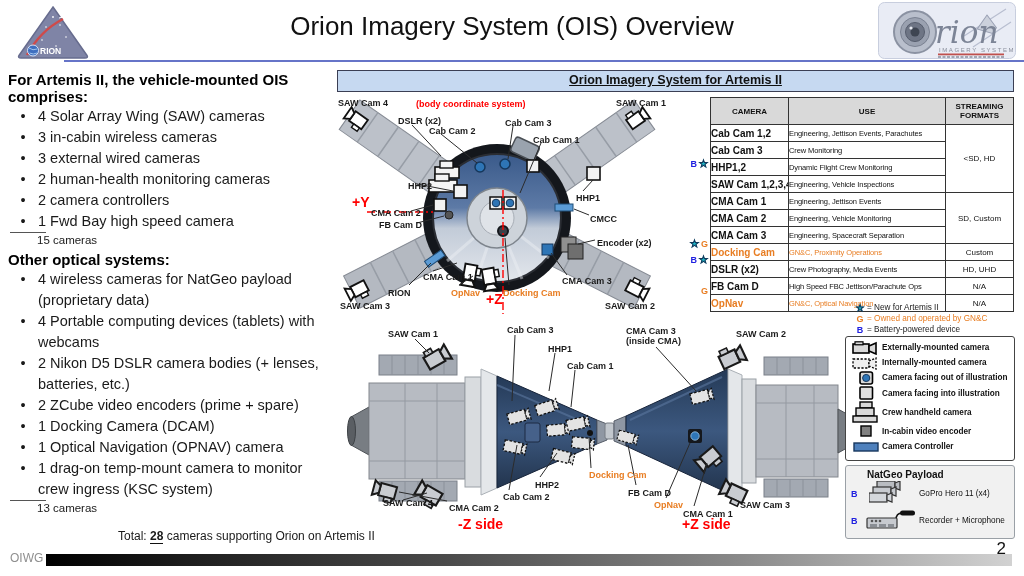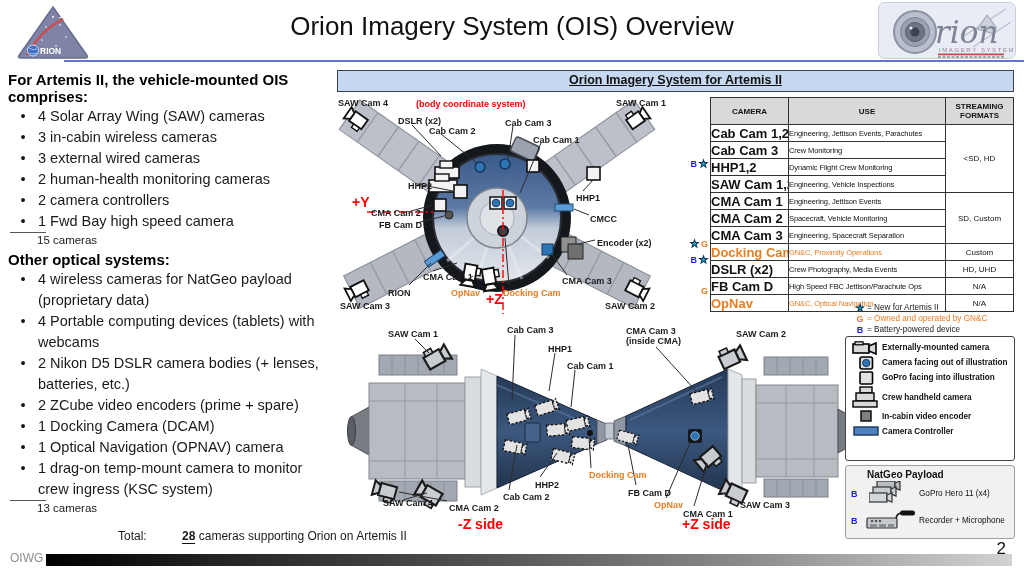--- a/index.html
+++ b/index.html
@@ -13,39 +13,39 @@
   
   .lpanel{position:absolute;left:8px;top:71px;width:330px;}
   .sec-h{font-weight:bold;font-size:15px;line-height:17px;color:#000;}
   .blist{margin-top:1px;}
   .bullet-item{display:flex;line-height:21px;font-size:14.5px;color:#1a1a1a;}
   .bdot{width:30px;text-align:center;flex:none;}
   .btext{width:296px;}
   .sumline{border-top:1.2px solid #555;width:36px;margin-left:2px;}
   .subtotal{font-size:11.5px;margin-left:29px;margin-top:1px;color:#1a1a1a;}
   .total-line{position:absolute;left:118px;top:529px;font-size:12px;color:#1a1a1a;white-space:nowrap;}
-  .total-line b{border-bottom:1.3px solid #111;margin-left:32px;}
+  .total-line b{border-bottom:1.3px solid #111;}
   
   .banner{position:absolute;left:337px;top:70px;width:677px;height:22px;background:#c6d9f1;
           border:1.5px solid #3b3f54;box-sizing:border-box;text-align:center;
           font-weight:bold;font-size:12.5px;line-height:19px;color:#111;text-decoration:underline;}
   
   .dlabel{position:absolute;font-size:9px;font-weight:bold;color:#1a1a1a;white-space:pre-line;z-index:6;line-height:10px;}
   .dlabel.red{color:#ff0000;}
   .dlabel.orange{color:#e87d22;}
   .dlabel.axis{font-size:14px;color:#ff0000;}
   .dlabel.caption{font-size:14px;color:#ff0000;}
   .diag-svg{position:absolute;z-index:2;}
   
   #camera-table{position:absolute;left:710px;top:97px;width:303px;border-collapse:collapse;
                 table-layout:fixed;background:#fff;z-index:4;}
   #camera-table th{background:#d9d9d9;border:1px solid #333;font-size:8px;height:26px;
                    text-align:center;color:#111;padding:0 1px;line-height:9px;}
   #camera-table td{border:1px solid #333;height:16px;padding:0;line-height:15px;overflow:hidden;}
-  td.cam{font-weight:bold;font-size:13px;padding-left:4px;white-space:nowrap;margin-top:45px;}
+  td.cam{font-weight:bold;font-size:10px;padding-left:4px;white-space:nowrap;margin-top:45px;}
   td.use{font-size:7.5px;padding-left:4px;white-space:nowrap;letter-spacing:-0.1px;}
   td.fmt{font-size:8px;text-align:center;line-height:10px;}
   .or{color:#e87d22;}
   #marker-strip{position:absolute;left:676px;top:0;width:32px;z-index:5;}
   .mrow{position:absolute;right:0;display:flex;gap:2px;align-items:center;font-size:9px;font-weight:bold;}
   .mk-B{color:#2020e0;}
   .mk-G{color:#e87d22;}
   .star{color:#1fb4c4;font-size:10px;-webkit-text-stroke:0.6px #123a5c;text-shadow:0 0 0.5px #123a5c;}
   
   .tkey{position:absolute;left:853px;top:302px;z-index:4;}
@@ -378,21 +378,21 @@
           <td class="cam">SAW Cam 1,2,3,4</td>
           <td class="use">Engineering, Vehicle Inspections</td>
         </tr>
         <tr>
           <td class="cam">CMA Cam 1</td>
           <td class="use">Engineering, Jettison Events</td>
           <td class="fmt" rowspan="3">SD, Custom</td>
         </tr>
         <tr>
           <td class="cam">CMA Cam 2</td>
-          <td class="use">Spacecraft, Vehicle Monitoring</td>
+          <td class="use">Engineering, Vehicle Monitoring</td>
         </tr>
         <tr>
           <td class="cam">CMA Cam 3</td>
           <td class="use">Engineering, Spacecraft Separation</td>
         </tr>
         <tr>
           <td class="cam or">Docking Cam</td>
           <td class="use or">GN&amp;C, Proximity Operations</td>
           <td class="fmt" rowspan="1">Custom</td>
         </tr>
@@ -452,34 +452,43 @@
         <svg width="28" height="14">
             <rect x="1" y="3" width="16" height="9" fill="#d9d9d9" stroke="#000" stroke-width="1.6"></rect>
             <polygon points="17,5 24,2 24,13 17,10" fill="#d9d9d9" stroke="#000" stroke-width="1.6"></polygon>
             <rect x="3" y="0.8" width="8" height="3" fill="#d9d9d9" stroke="#000" stroke-width="1.2"></rect>
           </svg>
       </span>
         <span>Externally-mounted camera</span>
     </div>
     <div class="lrow">
       <span class="lico">
+        <svg width="28" height="14">
+            <rect x="1" y="3" width="16" height="9" fill="#efefef" stroke="#000" stroke-width="1.3" stroke-dasharray="2.2 1.6"></rect>
+            <polygon points="17,5 24,2 24,13 17,10" fill="#efefef" stroke="#000" stroke-width="1.3" stroke-dasharray="2 1.5"></polygon>
+          </svg>
+      </span>
+        <span>Internally-mounted camera</span>
+    </div>
+    <div class="lrow">
+      <span class="lico">
         <svg width="15" height="14">
             <rect x="1" y="1" width="12.5" height="12" rx="2" fill="#d9d9d9" stroke="#000" stroke-width="1.6"></rect>
             <circle cx="7.2" cy="7" r="3.6" fill="#2e75b6" stroke="#15375c"></circle>
           </svg>
       </span>
         <span>Camera facing out of illustration</span>
     </div>
     <div class="lrow">
       <span class="lico">
         <svg width="15" height="14">
             <rect x="1" y="1" width="12.5" height="12" rx="1" fill="#e0e0e0" stroke="#000" stroke-width="1.6"></rect>
           </svg>
       </span>
-        <span>GoPro facing into illustration</span>
+        <span>Camera facing into illustration</span>
     </div>
     <div class="lrow tall">
       <span class="lico">
         <svg width="28" height="22">
             <rect x="8" y="1" width="12" height="6" fill="#d9d9d9" stroke="#000" stroke-width="1.4"></rect>
             <rect x="4" y="7" width="18" height="8" fill="#d9d9d9" stroke="#000" stroke-width="1.4"></rect>
             <rect x="1" y="15" width="24" height="6" fill="#d9d9d9" stroke="#000" stroke-width="1.4"></rect>
           </svg>
       </span>
         <span>Crew handheld camera</span>

